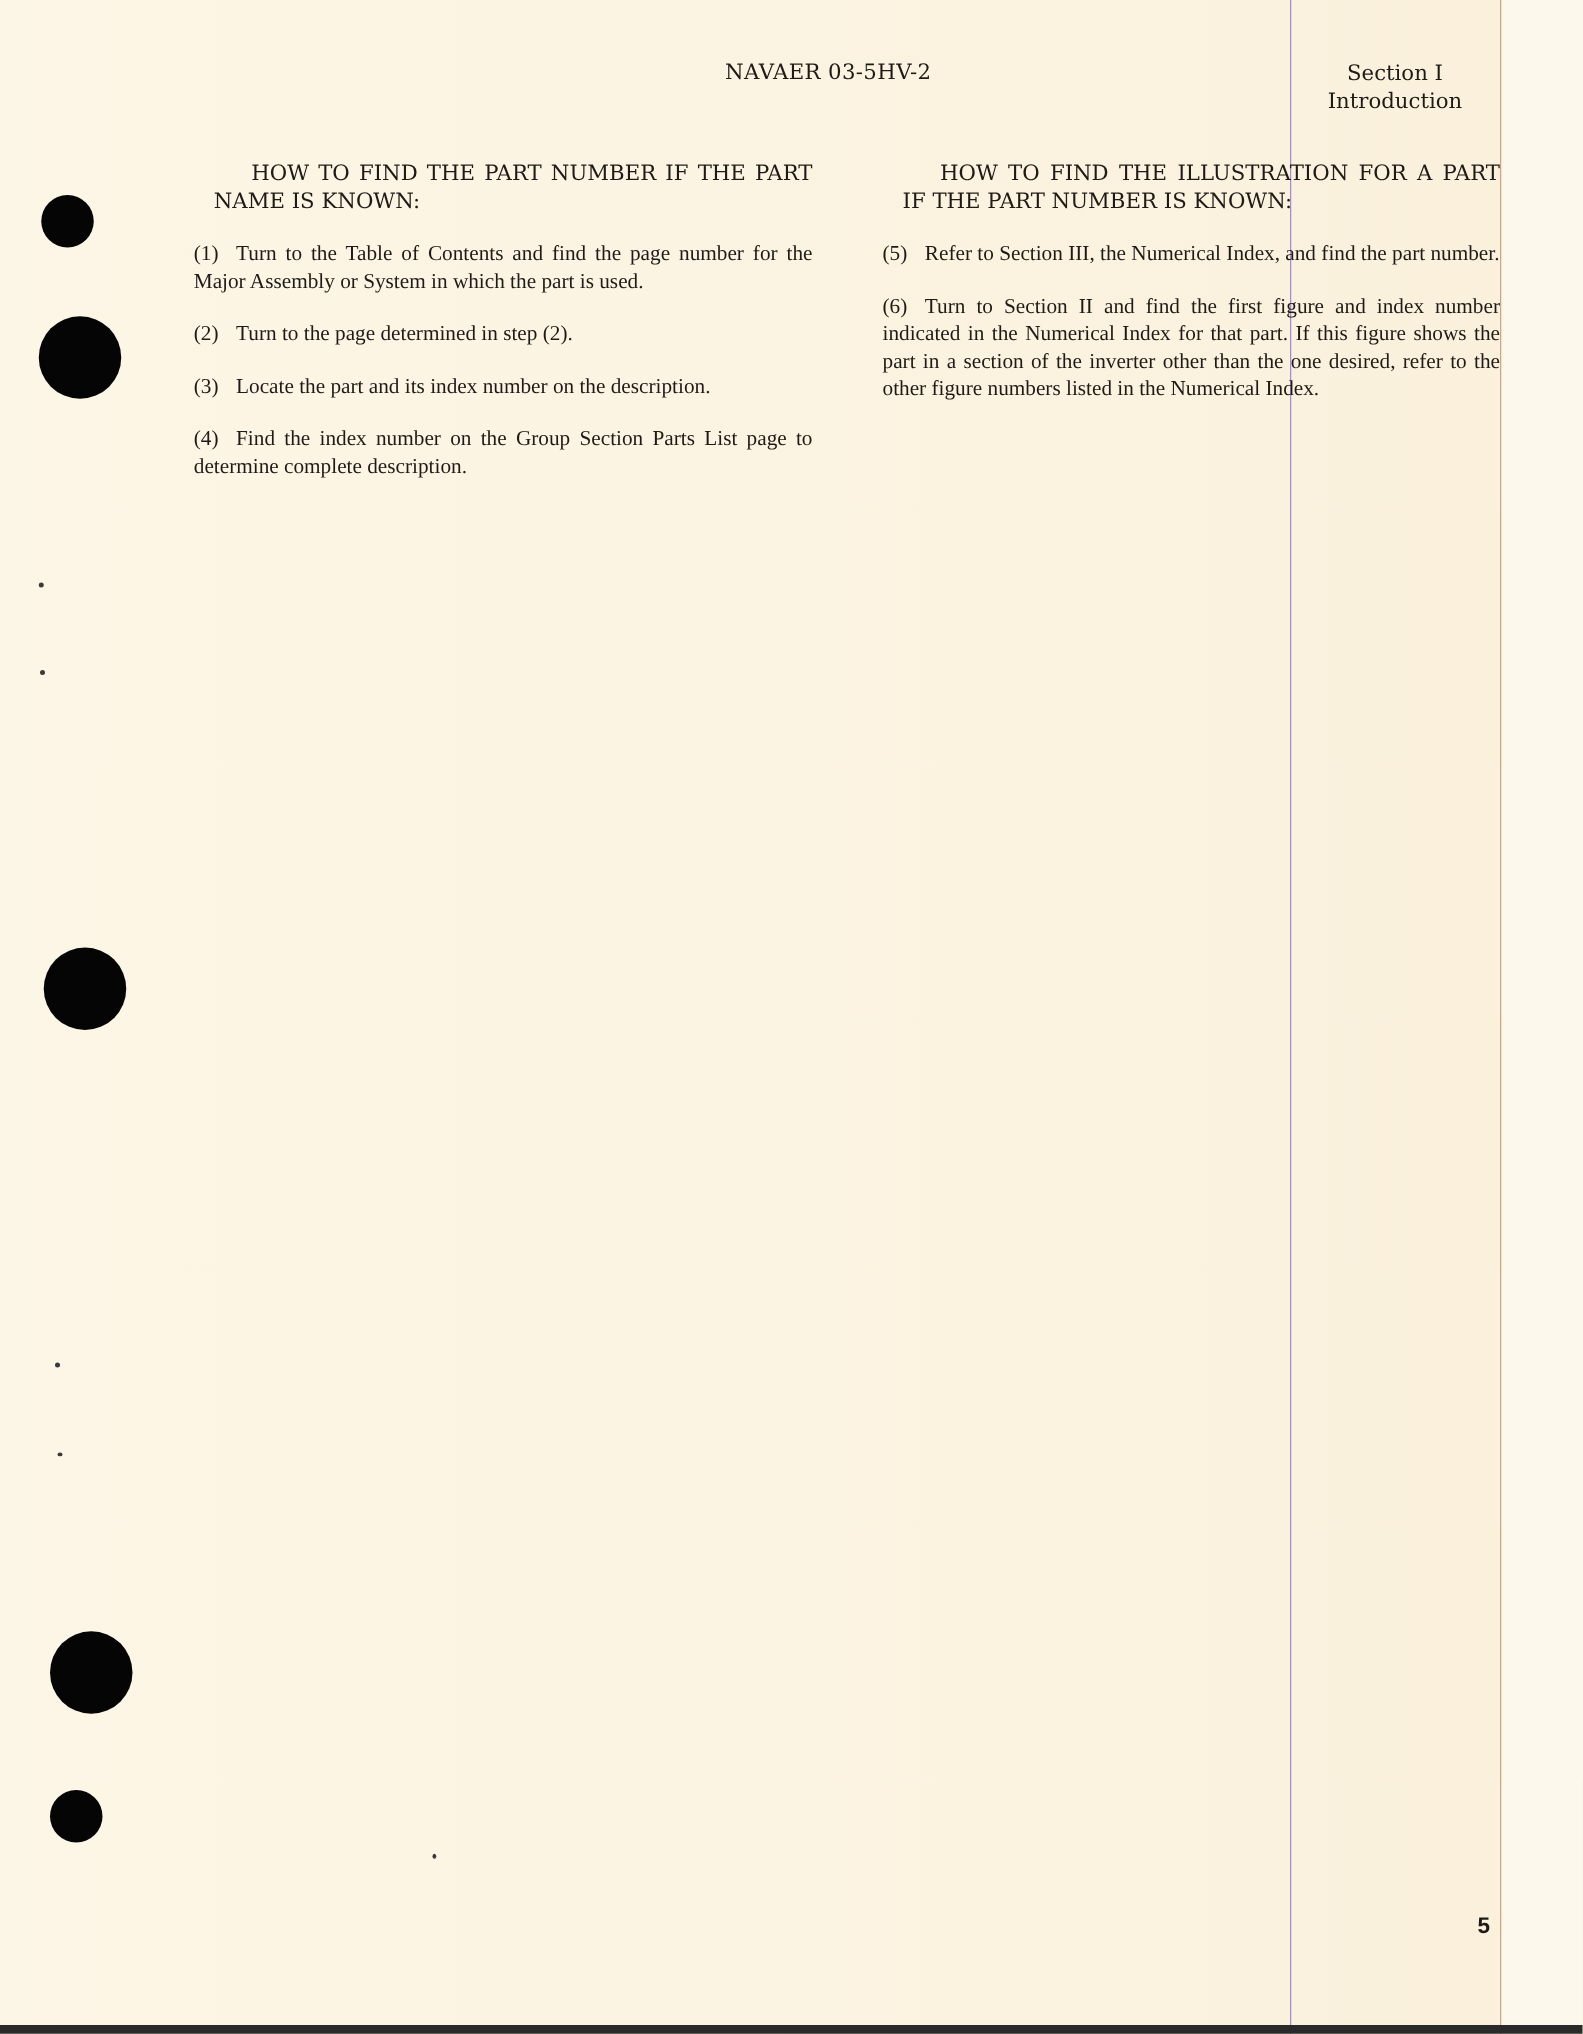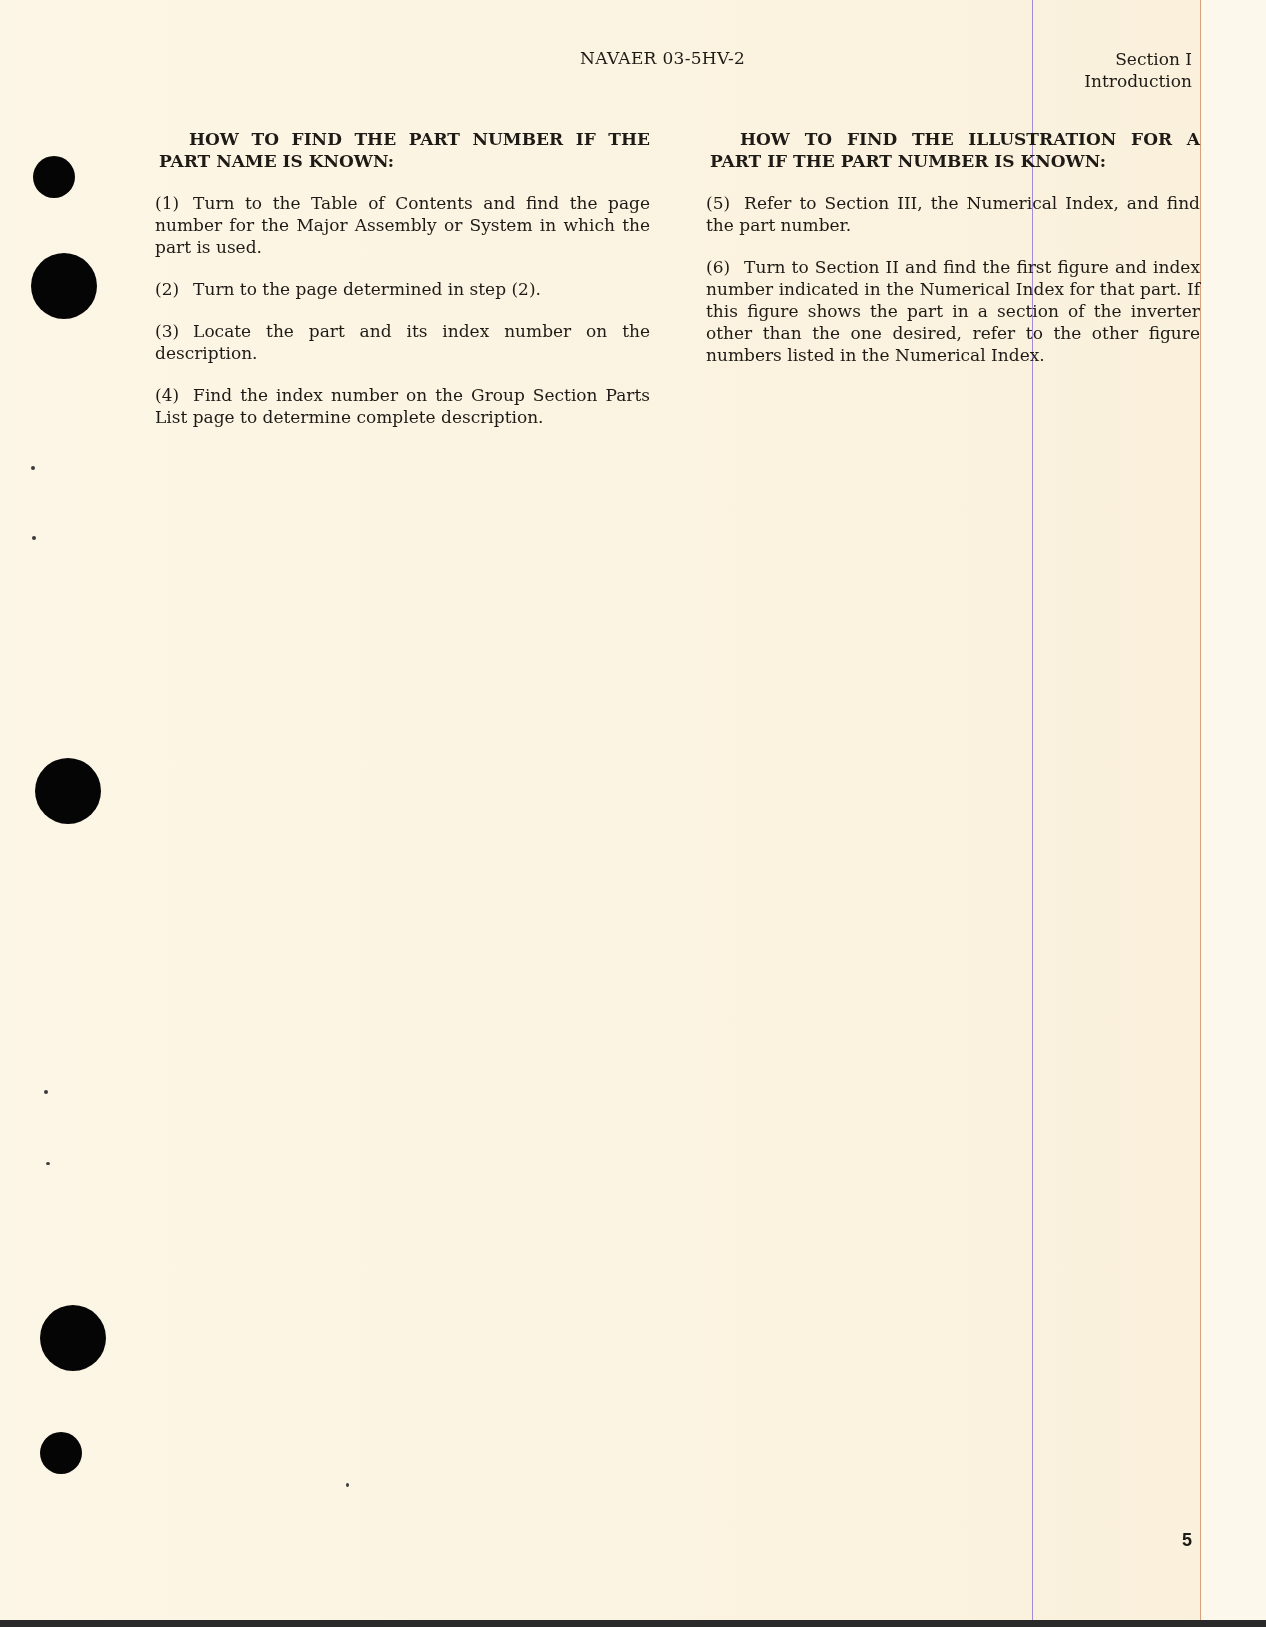--- a/index.html
+++ b/index.html
@@ -33,30 +33,30 @@
       position: absolute; background: #050505; border-radius: 50%;
     }
     .speck { position: absolute; background: #3a3a3a; border-radius: 50%; }
 
     .hdr-center {
       position: absolute; left: 580px; top: 48px;
       font-size: 17px; letter-spacing: 0.3px;
     }
     .hdr-right {
       position: absolute; left: 1040px; top: 48px; width: 152px;
-      text-align: right; font-size: 17px; line-height: 22px;
+      text-align: center; font-size: 17px; line-height: 22px;
     }
     .col {
       position: absolute; top: 128px; font-size: 17px; line-height: 22px;
       text-align: justify;
     }
     .col.left { left: 155px; width: 495px; }
     .col.right { left: 706px; width: 494px; }
-    .heading { text-indent: 30px; margin: 0 0 20px 4px; text-transform: uppercase; font-weight: bold; }
-    .step { margin: 0 0 20px 0; }
+    .heading { text-indent: 30px; margin: 0 0 20px 16px; text-transform: uppercase; }
+    .step { margin: 0 0 20px 0; font-family: Liberation Serif, serif; }
     .step .num { margin-right: 14px; }
     .pagenum {
       position: absolute; left: 1182px; top: 1530px;
       font-family: "Liberation Sans", sans-serif; font-weight: bold; font-size: 18px;
     }
   </style>
 </head>
 <body>
 
 <div class="page">

